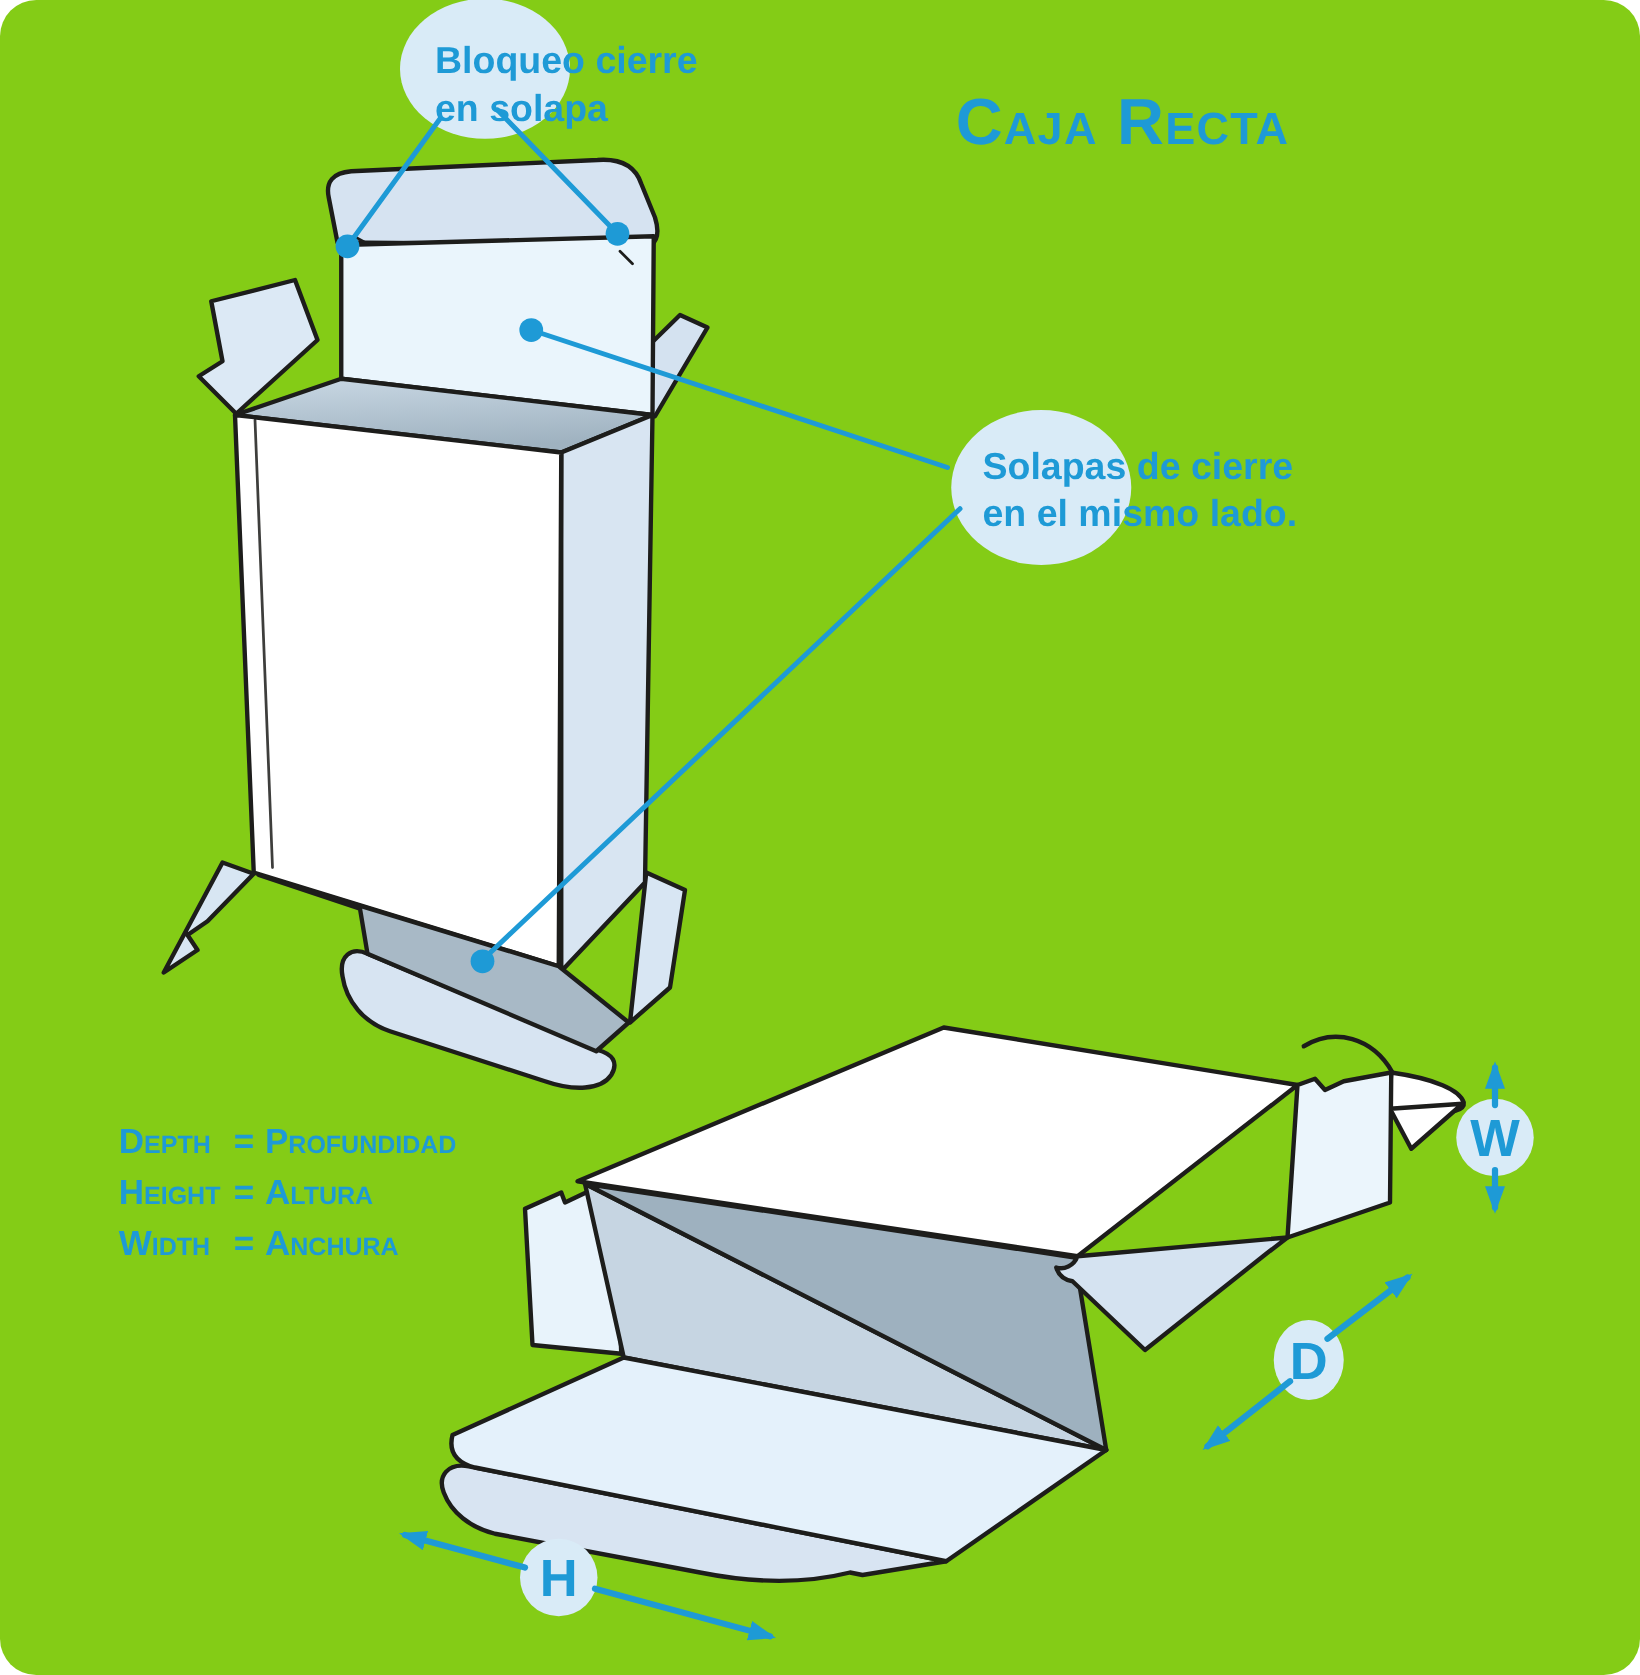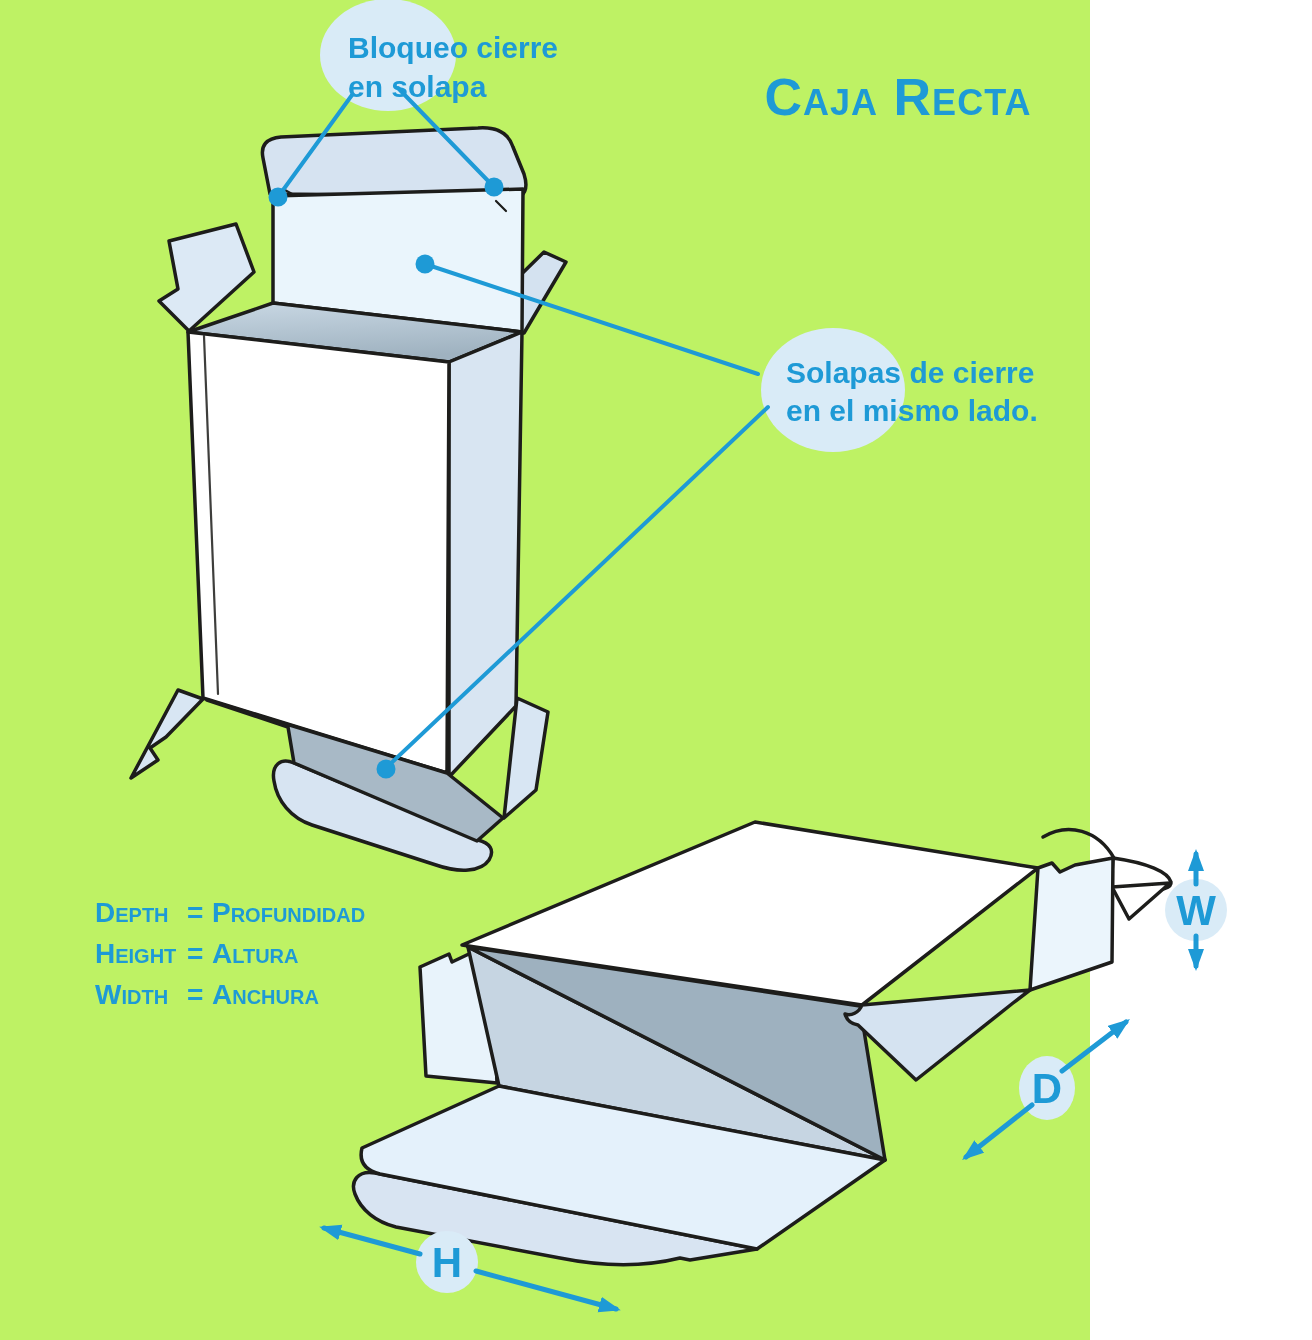--- a/index.html
+++ b/index.html
@@ -1,22 +1,22 @@
 <!DOCTYPE html>
 <html style="--accent-blue: #1E9AD6; --label-bubble: #D9EBF7; --outline: #1D1D1B; --panel-white: #FFFFFF; --panel-light: #EAF5FC; --flap-light: #D8E5F2; --interior-light: #C6D5E2; --interior-dark: #9EB1BF;"><head>
 <meta charset="utf-8">
 <style>
   :root{
     --accent-blue:#1E9AD6;
     --label-bubble:#D9EBF7;
     --outline:#1D1D1B;
   }
   html,body{margin:0;padding:0;background:#fff;}
-  .stage{width:1090px;height:1340px;position:relative;background:#bef264;
-         font-family:"Liberation Sans",sans-serif;}
+  .stage{width:1312px;height:1340px;position:relative;background:#84cc16;
+         font-family:"Liberation Sans",sans-serif;border-radius:29px;}
   svg{display:block;}
   .lbl{font-family:"Liberation Sans",sans-serif;font-weight:bold;fill:var(--accent-blue);}
   .sc{font-variant:small-caps;}
   .outl{stroke:var(--outline);stroke-width:3.5;stroke-linejoin:round;stroke-linecap:round;}
   .thin{stroke:var(--outline);stroke-width:2.2;stroke-linecap:round;}
   .leader{stroke:var(--accent-blue);stroke-width:4;stroke-linecap:round;fill:none;}
   .dim{stroke:var(--accent-blue);stroke-width:5;stroke-linecap:round;fill:none;}
   .bubble{fill:var(--label-bubble);}
   .dot{fill:var(--accent-blue);}
 </style>

